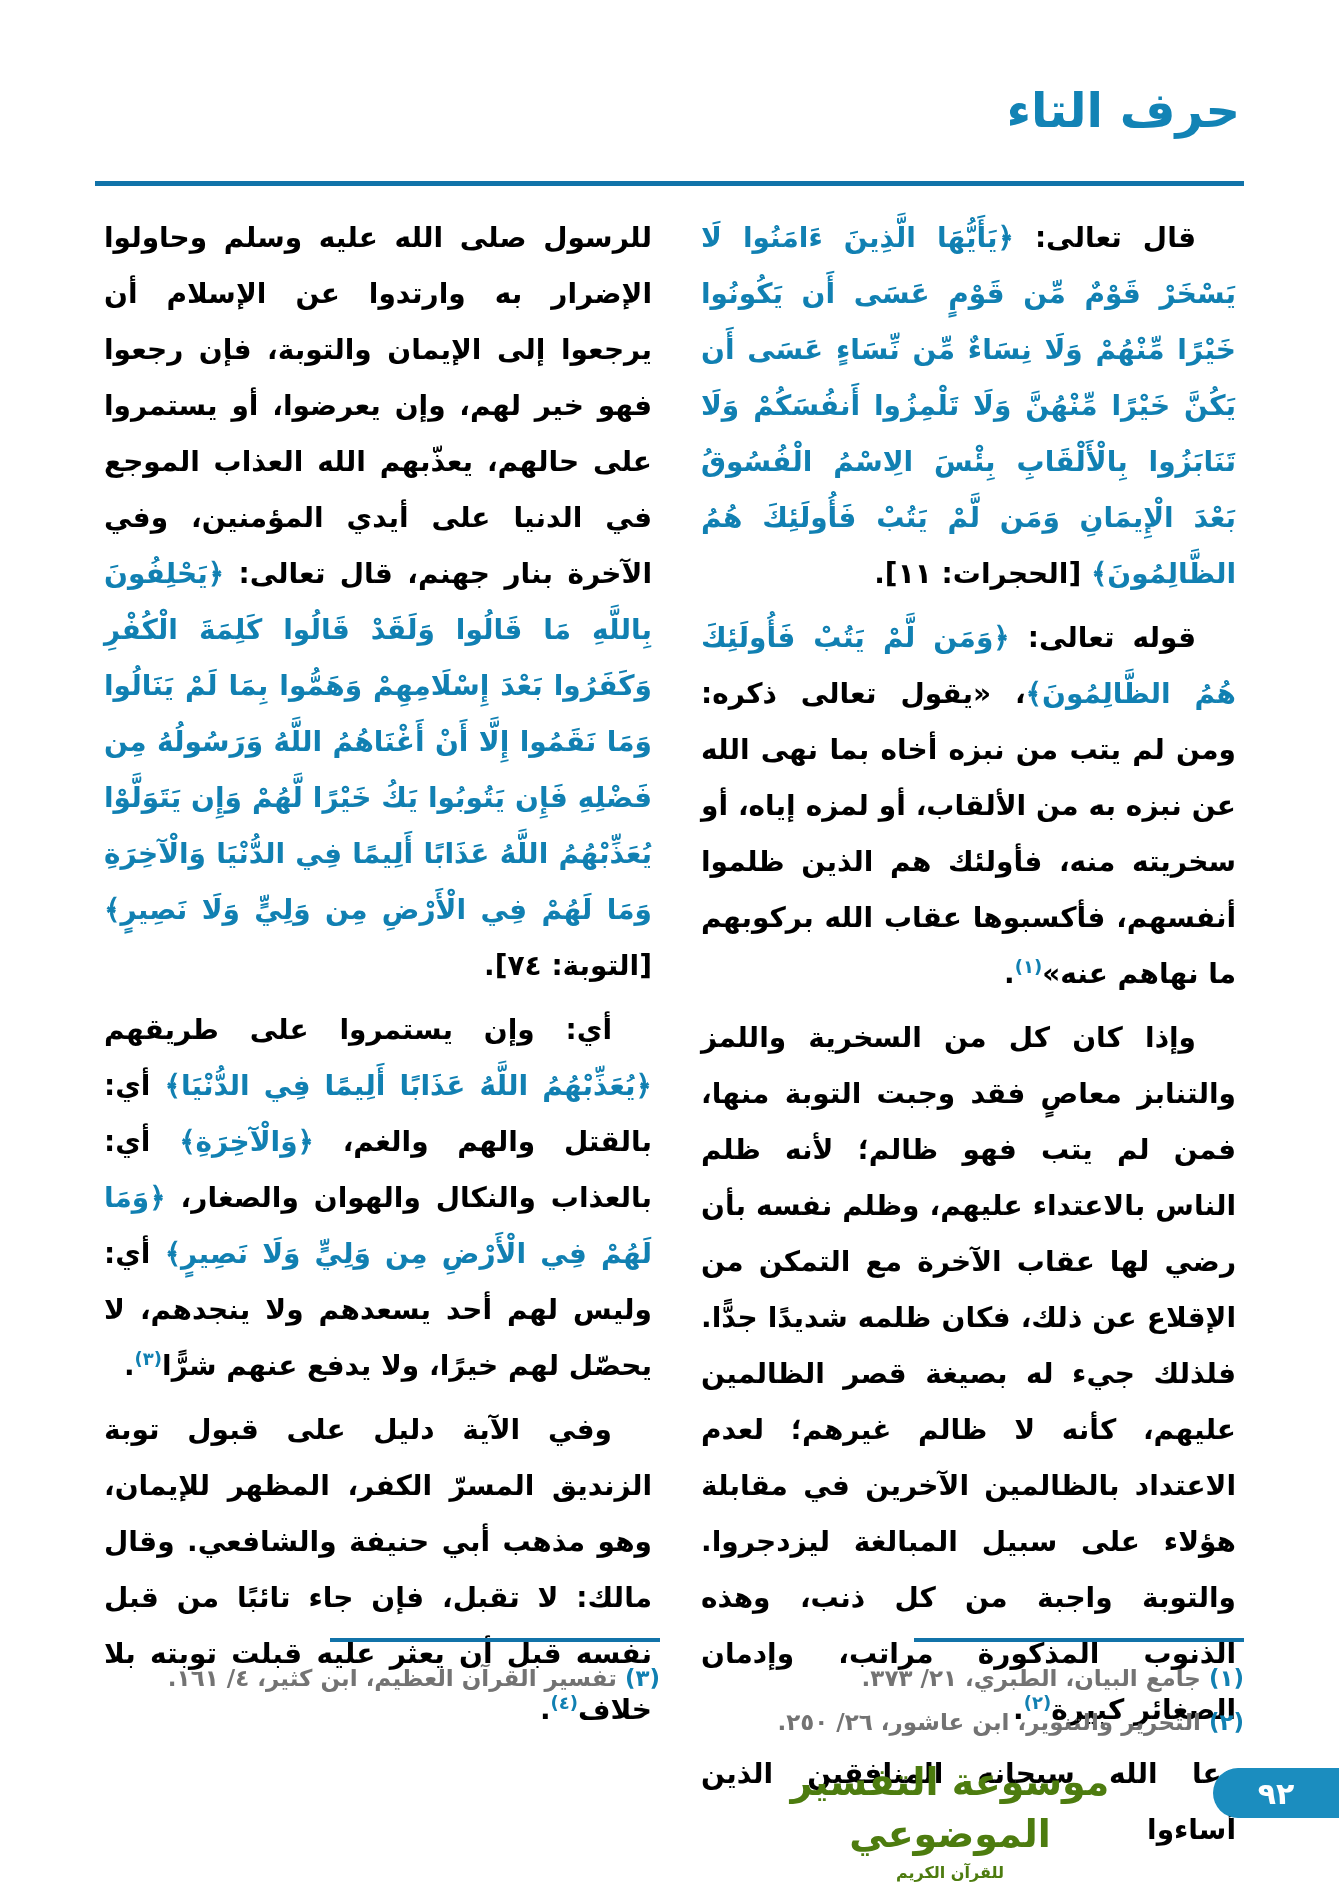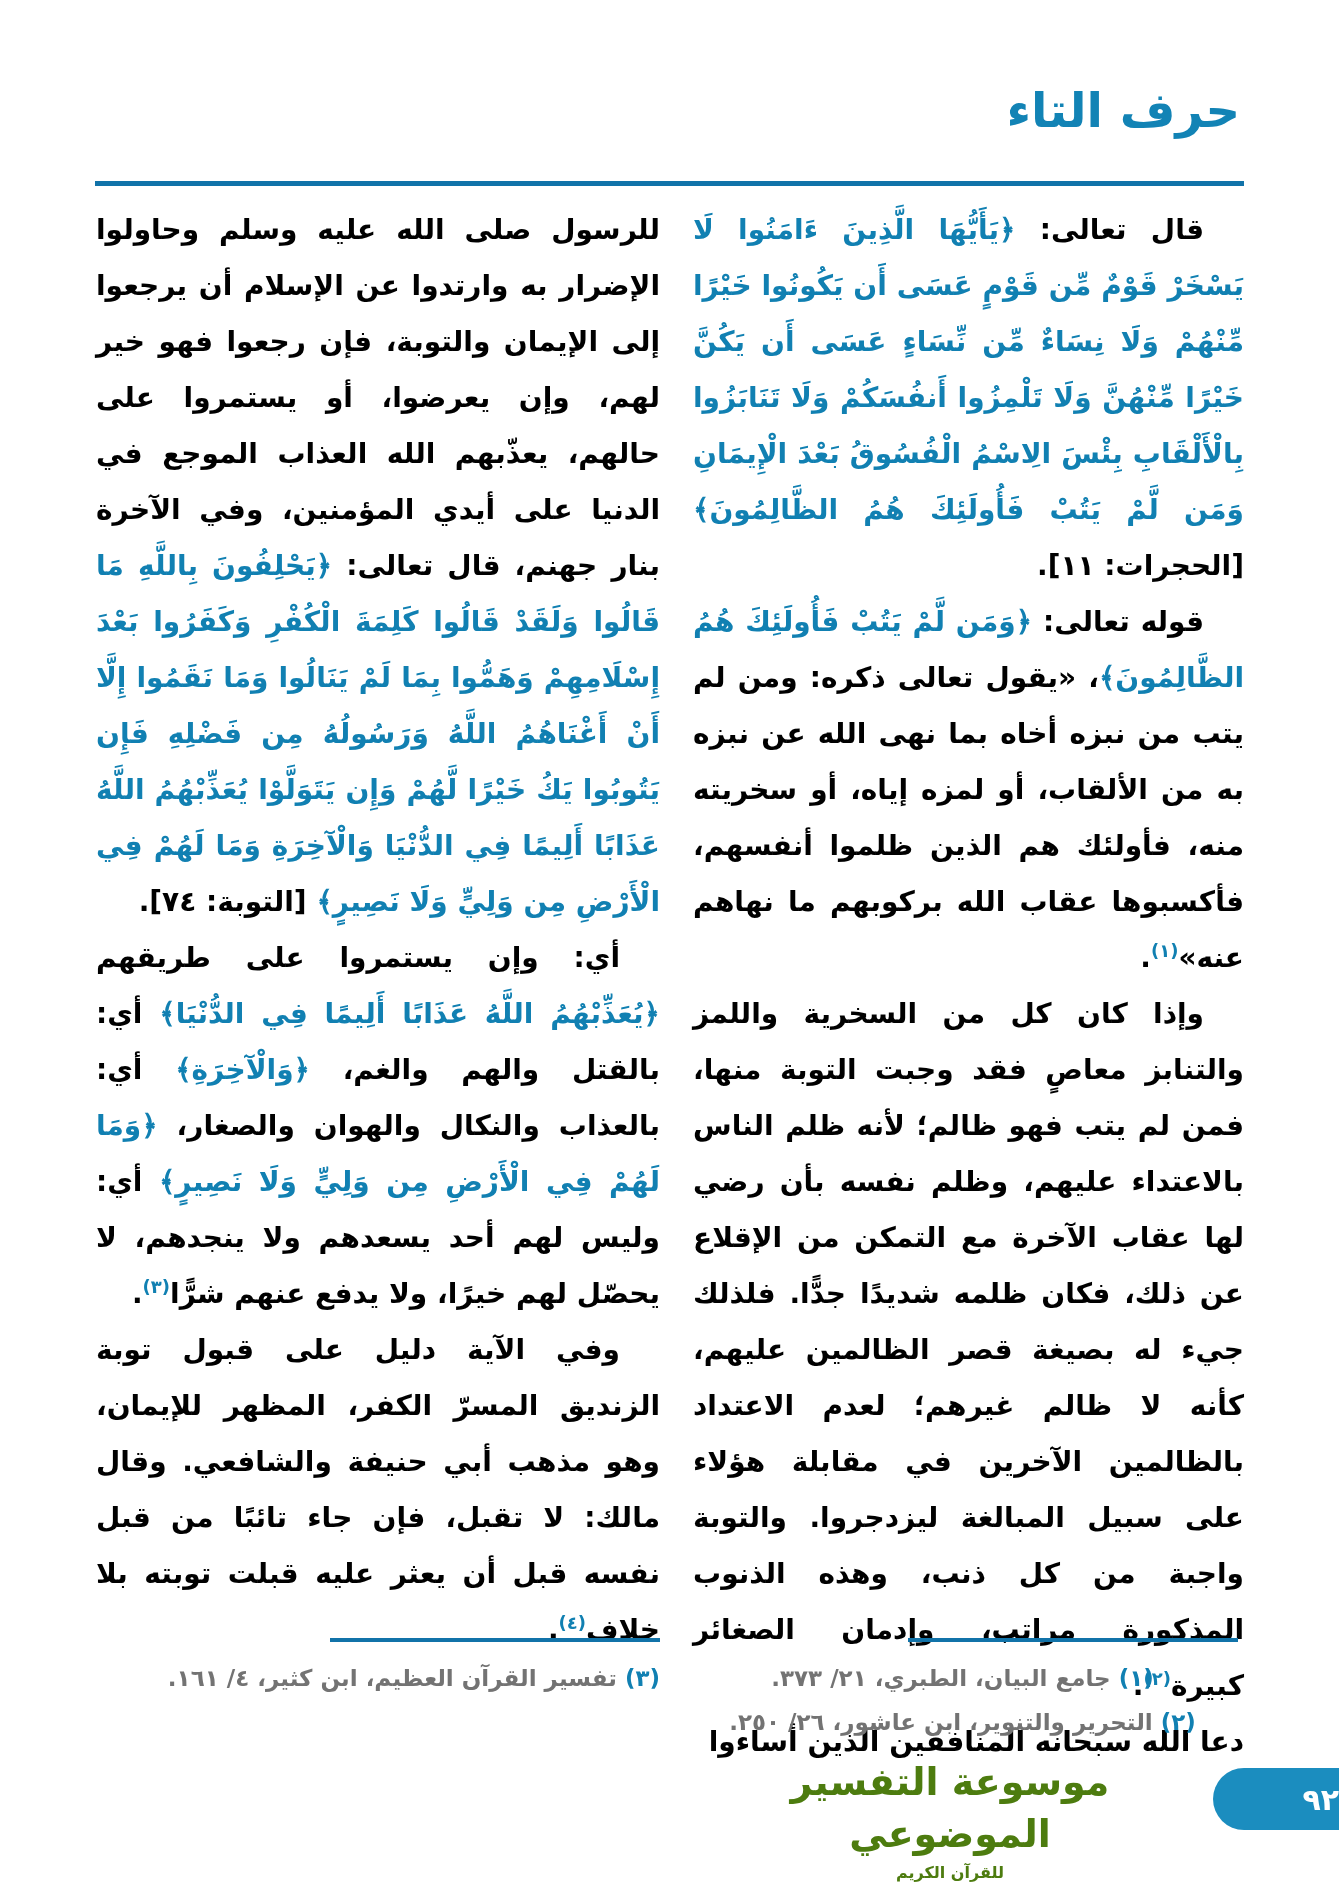--- a/index.html
+++ b/index.html
@@ -39,21 +39,21 @@
     direction: rtl;
     text-align: justify;
     color: #000000;
     font-size: 28px;
     font-weight: bold;
     line-height: 56px;
   }
   .col-right { right: 95px; width: 551px; }
   .col-left  { left: 96px;  width: 564px; }
 
-  .para { margin: 0; }
+  .para { margin: 8px; }
   .para.indent { text-indent: 40px; }
   .para.heading { text-indent: 22px; }
 
   .seg { color: #000000; }
   .quran { color: #1180b2; }
   .fn-ref {
     color: #1180b2;
     font-size: 18px;
     vertical-align: super;
     line-height: 0;
@@ -62,21 +62,21 @@
   
   .footnotes {
     position: absolute;
     top: 1638px;
     direction: rtl;
     font-size: 23px;
     font-weight: bold;
     line-height: 44px;
     color: #000;
   }
-  .footnotes-right { right: 101px; width: 551px; text-align: center; }
+  .footnotes-right { right: 95px; width: 551px; }
   .footnotes-left  { left: 96px;  width: 564px; }
   .fn-divider {
     width: 330px;
     height: 4px;
     background: #1173a9;
     margin-bottom: 14px;
   }
   .fn-item { white-space: normal; }
   .fn-marker { color: #1180b2; }
   .fn-text { color: #737373; }
@@ -100,25 +100,26 @@
   .logo-line2 {
     font-size: 16px;
     font-weight: bold;
     line-height: 26px;
   }
   .page-badge {
     position: absolute;
     top: 1768px;
     right: 0;
     width: 126px;
-    height: 62px;
+    height: 50px;
     background: #1b8dbf;
     border-radius: 31px 0 0 31px;
     display: flex;
     align-items: center;
+    justify-content: center;
     color: #ffffff;
     font-size: 30px;
     font-weight: bold;
     direction: rtl;
   }
 </style>
 </head>
 <body>
 
 <div class="page">

